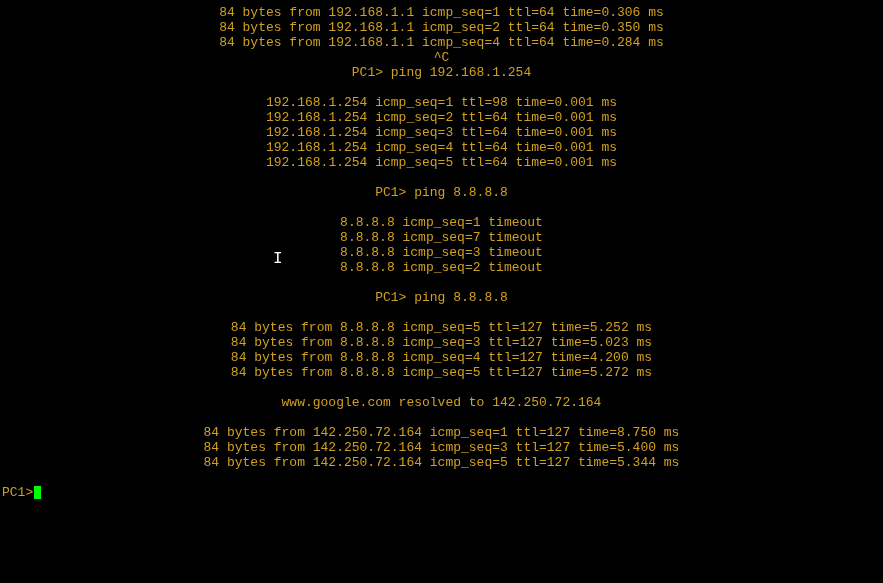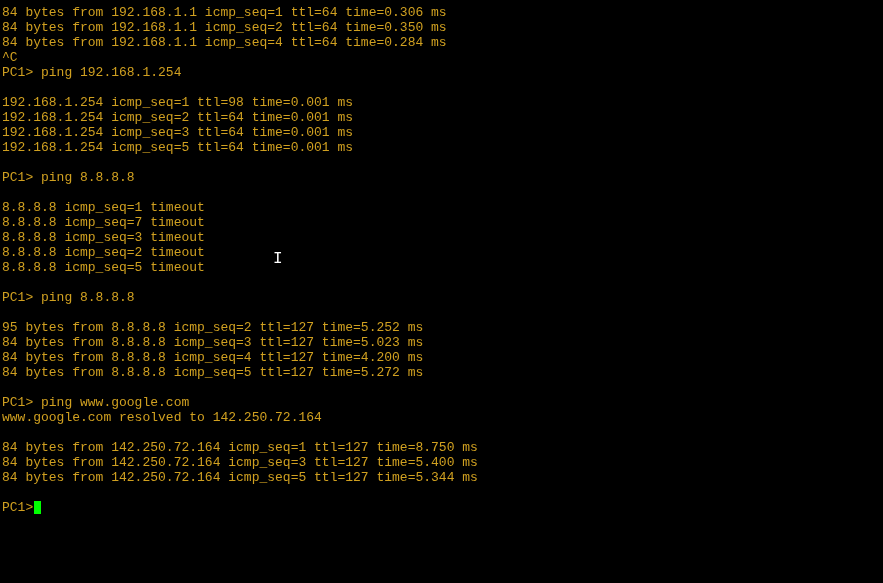--- a/index.html
+++ b/index.html
@@ -14,20 +14,21 @@
       font-size: 13px;
       line-height: 15px;
       padding: 5px 2px;
       width: 883px;
       height: 583px;
       overflow: hidden;
       position: relative;
     }
     .line {
       white-space: pre;
+      text-align: center;
     }
     .blank {
       height: 15px;
     }
     .prompt-line {
       display: flex;
       align-items: center;
     }
     .cursor {
       display: inline-block;
@@ -53,38 +54,37 @@
 <div id="terminal">
     <div class="line">84 bytes from 192.168.1.1 icmp_seq=1 ttl=64 time=0.306 ms</div>
     <div class="line">84 bytes from 192.168.1.1 icmp_seq=2 ttl=64 time=0.350 ms</div>
     <div class="line">84 bytes from 192.168.1.1 icmp_seq=4 ttl=64 time=0.284 ms</div>
     <div class="line">^C</div>
     <div class="line">PC1&gt; ping 192.168.1.254</div>
     <div class="blank"></div>
     <div class="line">192.168.1.254 icmp_seq=1 ttl=98 time=0.001 ms</div>
     <div class="line">192.168.1.254 icmp_seq=2 ttl=64 time=0.001 ms</div>
     <div class="line">192.168.1.254 icmp_seq=3 ttl=64 time=0.001 ms</div>
+    <div class="line">192.168.1.254 icmp_seq=4 ttl=64 time=0.001 ms</div>
     <div class="line">192.168.1.254 icmp_seq=5 ttl=64 time=0.001 ms</div>
     <div class="blank"></div>
     <div class="line">PC1&gt; ping 8.8.8.8</div>
     <div class="blank"></div>
     <div class="line">8.8.8.8 icmp_seq=1 timeout</div>
     <div class="line">8.8.8.8 icmp_seq=7 timeout</div>
     <div class="line">8.8.8.8 icmp_seq=3 timeout</div>
     <div class="line">8.8.8.8 icmp_seq=2 timeout</div>
-    <div class="line">8.8.8.8 icmp_seq=5 timeout</div>
     <div class="blank"></div>
     <div class="line">PC1&gt; ping 8.8.8.8</div>
     <div class="blank"></div>
-    <div class="line">95 bytes from 8.8.8.8 icmp_seq=2 ttl=127 time=5.252 ms</div>
+    <div class="line">84 bytes from 8.8.8.8 icmp_seq=5 ttl=127 time=5.252 ms</div>
     <div class="line">84 bytes from 8.8.8.8 icmp_seq=3 ttl=127 time=5.023 ms</div>
     <div class="line">84 bytes from 8.8.8.8 icmp_seq=4 ttl=127 time=4.200 ms</div>
     <div class="line">84 bytes from 8.8.8.8 icmp_seq=5 ttl=127 time=5.272 ms</div>
     <div class="blank"></div>
-    <div class="line">PC1&gt; ping www.google.com</div>
     <div class="line">www.google.com resolved to 142.250.72.164</div>
     <div class="blank"></div>
     <div class="line">84 bytes from 142.250.72.164 icmp_seq=1 ttl=127 time=8.750 ms</div>
     <div class="line">84 bytes from 142.250.72.164 icmp_seq=3 ttl=127 time=5.400 ms</div>
     <div class="line">84 bytes from 142.250.72.164 icmp_seq=5 ttl=127 time=5.344 ms</div>
     <div class="blank"></div>
   </div>
 
 <div class="prompt-line">
   <span>PC1&gt; </span>

